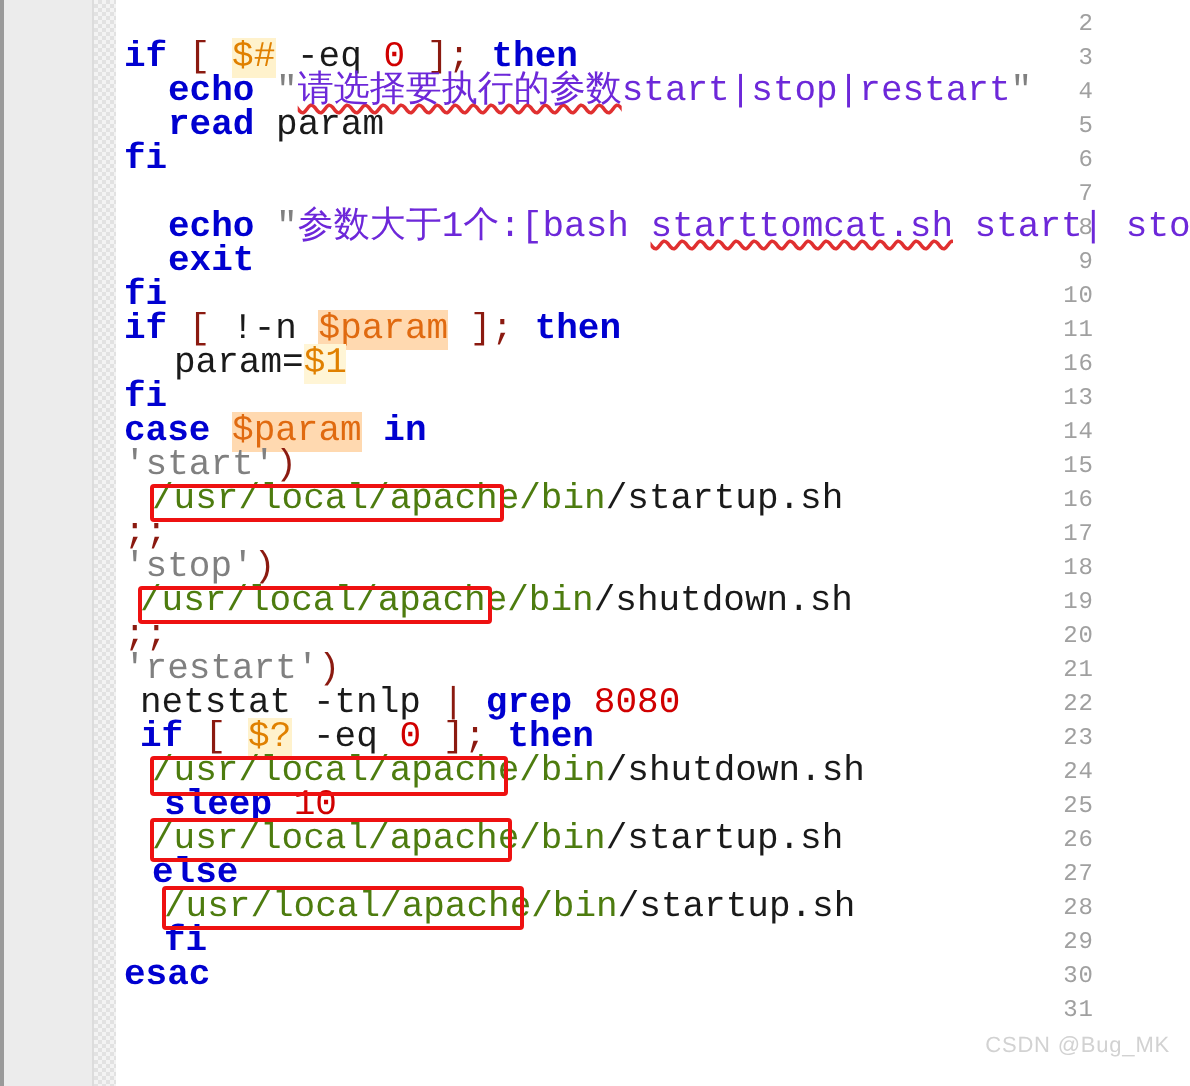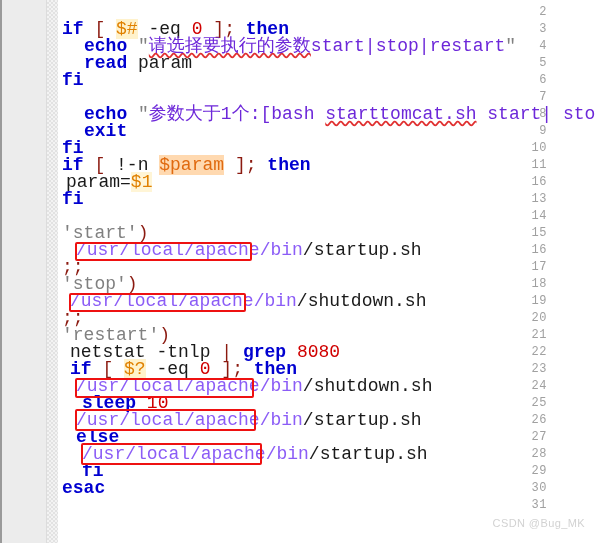--- a/index.html
+++ b/index.html
@@ -81,21 +81,21 @@
 
   
   .kw      { color: #0000d0; font-weight: bold; }   
   .punct   { color: #8b1a10; }                      
   .var     { color: #e08000; background: #fff2cc; } 
   .var2    { color: #e06a10; background: #ffd9b0; } 
   .var3    { color: #e08000; background: #fff5d6; } 
   .num     { color: #d00000; }                      
   .str     { color: #6d28d9; }                      
   .strq    { color: #808080; }                      
-  .path    { color: #8b5cf6; text-align: right; }                      
+  .path    { color: #4d7c0f; text-align: right; }                      
   .plain   { color: #1a1a1a; }
   .wavy {
     text-decoration: underline wavy #e03030;
     text-decoration-skip-ink: none;
   }
 
   
   .redbox {
     position: absolute;
     border: 2px solid #ee1111;
@@ -168,24 +168,25 @@
 
 
     <div class="line" style="top:106px; left:22px"><span class="kw">echo</span> <span class="strq">"</span><span class="str">参数大于1个:[bash </span><span class="str wavy">starttomcat.sh</span><span class="str"> start| stop | restart]</span><span class="strq">"</span></div>
 
     <div class="line" style="top:123px; left:22px"><span class="kw">exit</span></div>
 
     <div class="line" style="top:140px; left:0"><span class="kw">fi</span></div>
 
     <div class="line" style="top:157px; left:0"><span class="kw">if</span> <span class="punct">[</span> <span class="plain">!-n</span> <span class="var2">$param</span> <span class="punct">]</span><span class="punct">;</span> <span class="kw">then</span></div>
 
-    <div class="line" style="top:174px; left:4px"><span class="plain">param</span><span class="plain">=</span><span class="var3">$1</span></div>
+    <div class="line" style="top:174px; left:25px"><span class="plain">param</span><span class="plain">=</span><span class="var3">$1</span></div>
 
     <div class="line" style="top:191px; left:0"><span class="kw">fi</span></div>
 
+    <div class="line" style="top:208px; left:0"><span class="kw">case</span> <span class="var2">$param</span> <span class="kw">in</span></div>
 
     <div class="line" style="top:225px; left:0"><span class="strq">'start'</span><span class="punct">)</span></div>
 
     <div class="line" style="top:242px; left:14px"><span class="path">/usr/local/apache/bin</span><span class="plain">/startup.sh</span></div>
 
     <div class="line" style="top:259px; left:0"><span class="punct">;;</span></div>
 
     <div class="line" style="top:276px; left:0"><span class="strq">'stop'</span><span class="punct">)</span></div>
 
     <div class="line" style="top:293px; left:8px"><span class="path">/usr/local/apache/bin</span><span class="plain">/shutdown.sh</span></div>

